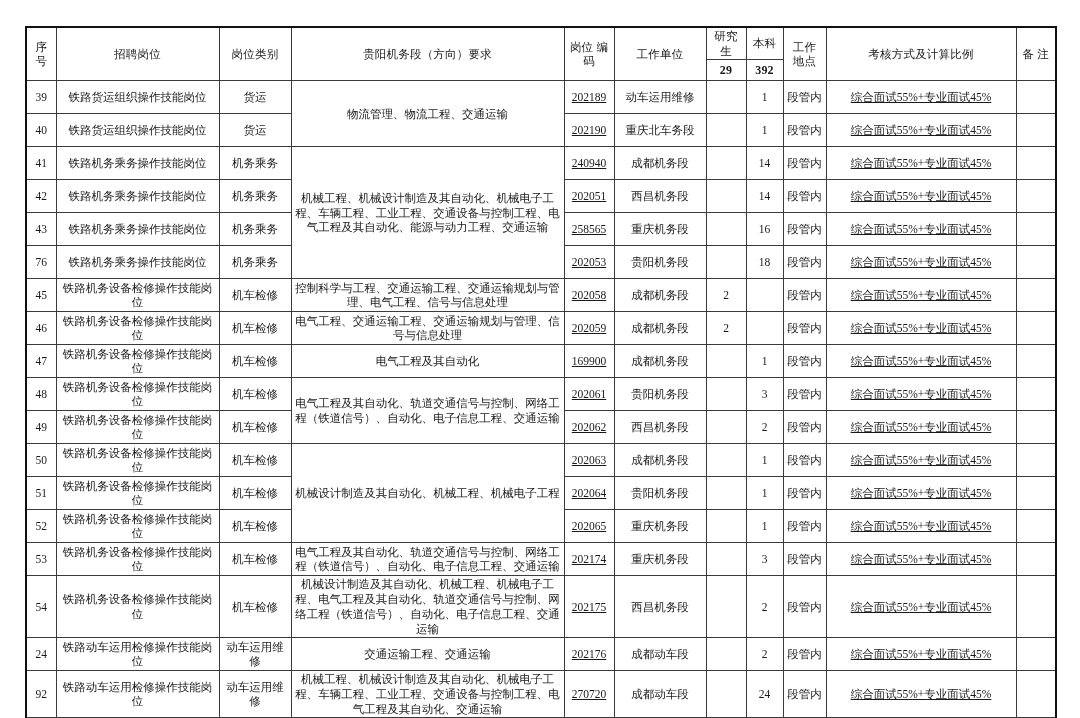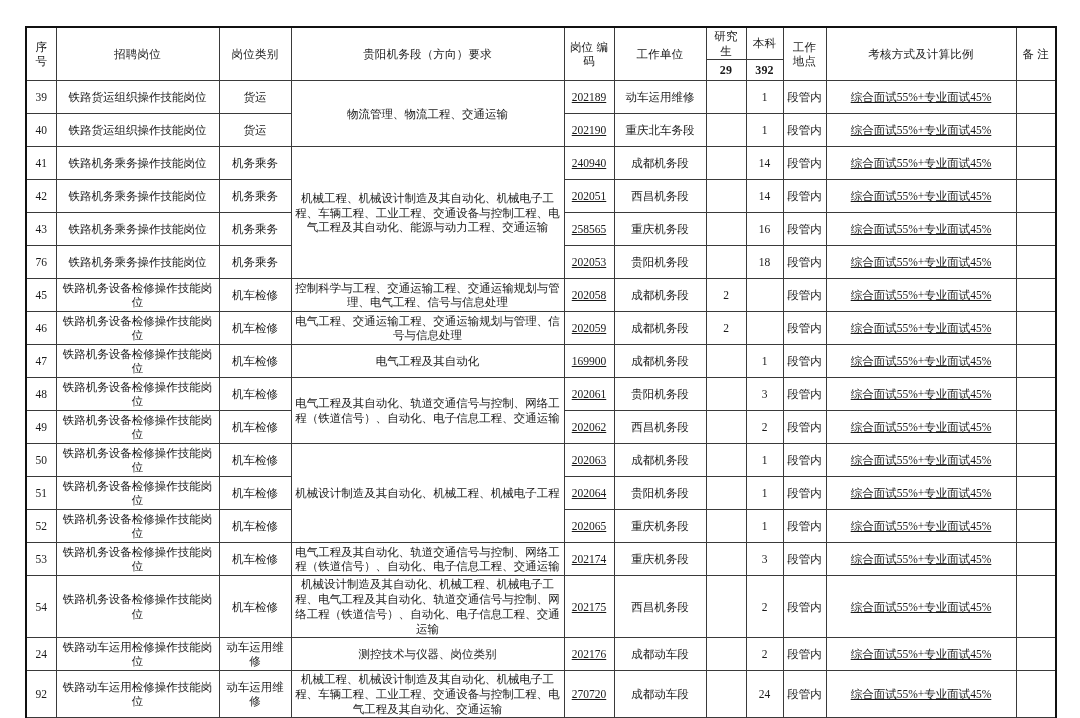--- a/index.html
+++ b/index.html
@@ -318,21 +318,21 @@
           <td class="num"></td>
           <td class="num">2</td>
           <td class="place">段管内</td>
           <td class="method">综合面试55%+专业面试45%</td>
           <td class="note"></td>
         </tr>
         <tr class="r-std">
           <td class="seq">24</td>
           <td class="post">铁路动车运用检修操作技能岗位</td>
           <td class="cat">动车运用维修</td>
-          <td class="major" rowspan="1">测控技术与仪器、岗位类别</td>
+          <td class="major" rowspan="1">交通运输工程、交通运输</td>
           <td class="code">202176</td>
           <td class="unit">成都动车段</td>
           <td class="num"></td>
           <td class="num">2</td>
           <td class="place">段管内</td>
           <td class="method">综合面试55%+专业面试45%</td>
           <td class="note"></td>
         </tr>
         <tr class="r-tall">
           <td class="seq">92</td>

